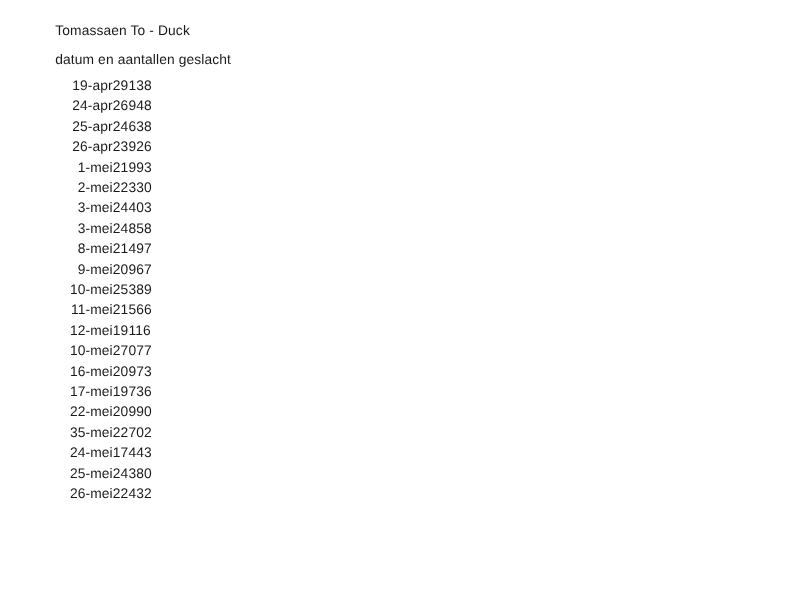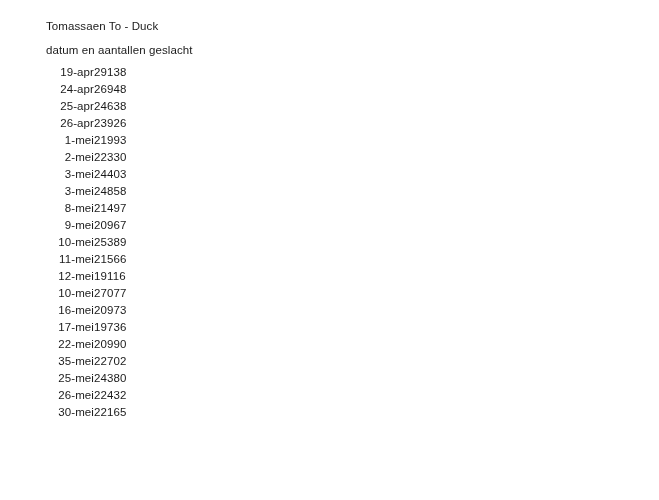--- a/index.html
+++ b/index.html
@@ -132,26 +132,26 @@
     </div>
     <div class="data-row">
       <span class="cell-date">22-mei</span>
       <span class="cell-count">20990</span>
     </div>
     <div class="data-row">
       <span class="cell-date">35-mei</span>
       <span class="cell-count">22702</span>
     </div>
     <div class="data-row">
+      <span class="cell-date">24-mei</span>
+      <span class="cell-count">17443</span>
+    </div>
+    <div class="data-row">
       <span class="cell-date">25-mei</span>
       <span class="cell-count">24380</span>
     </div>
     <div class="data-row">
       <span class="cell-date">26-mei</span>
       <span class="cell-count">22432</span>
     </div>
-    <div class="data-row">
-      <span class="cell-date">30-mei</span>
-      <span class="cell-count">22165</span>
-    </div>
 
   </div>
 </div>
 
 </body></html>

